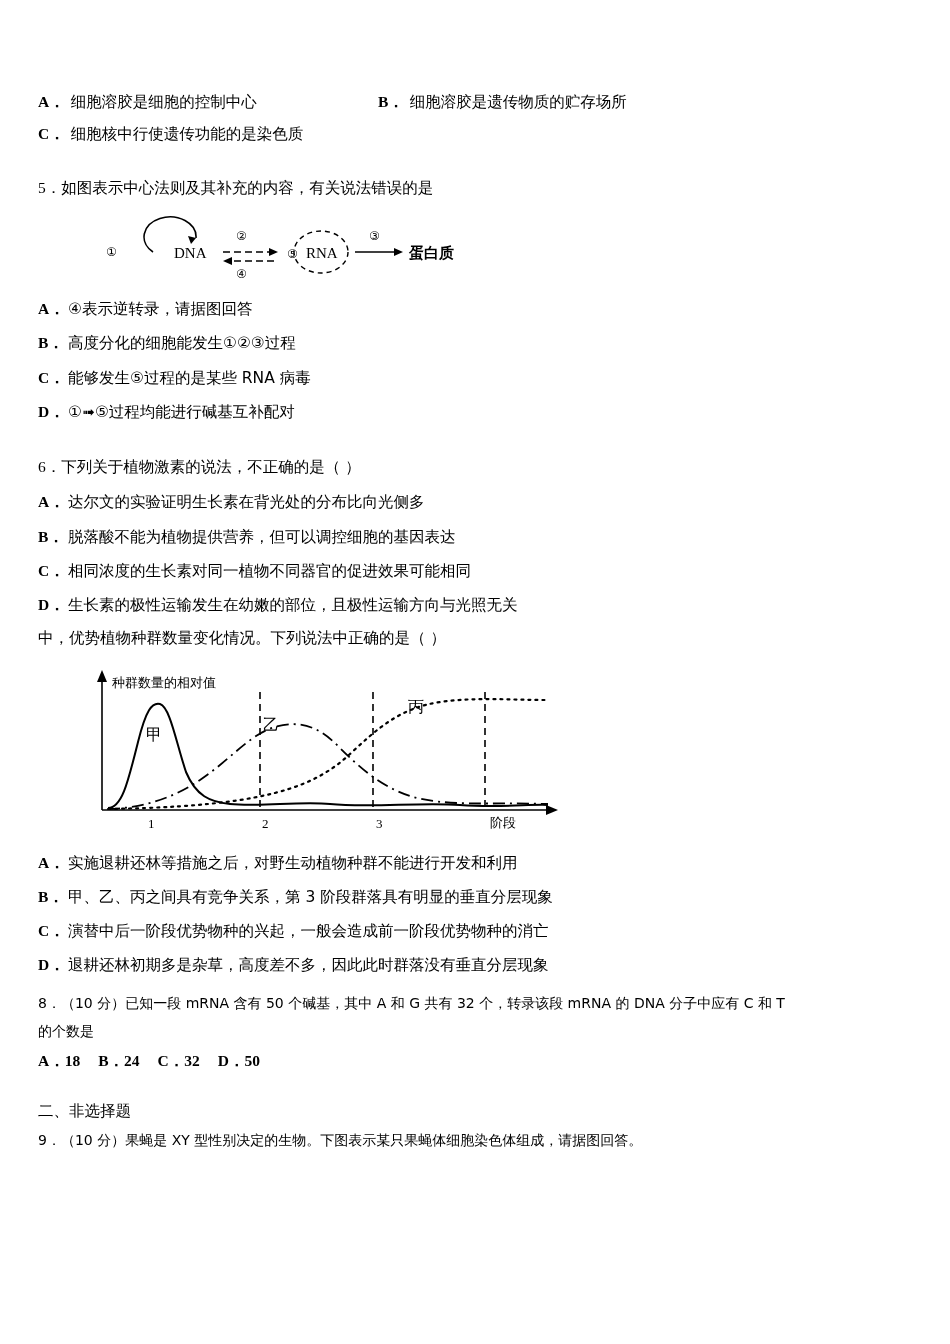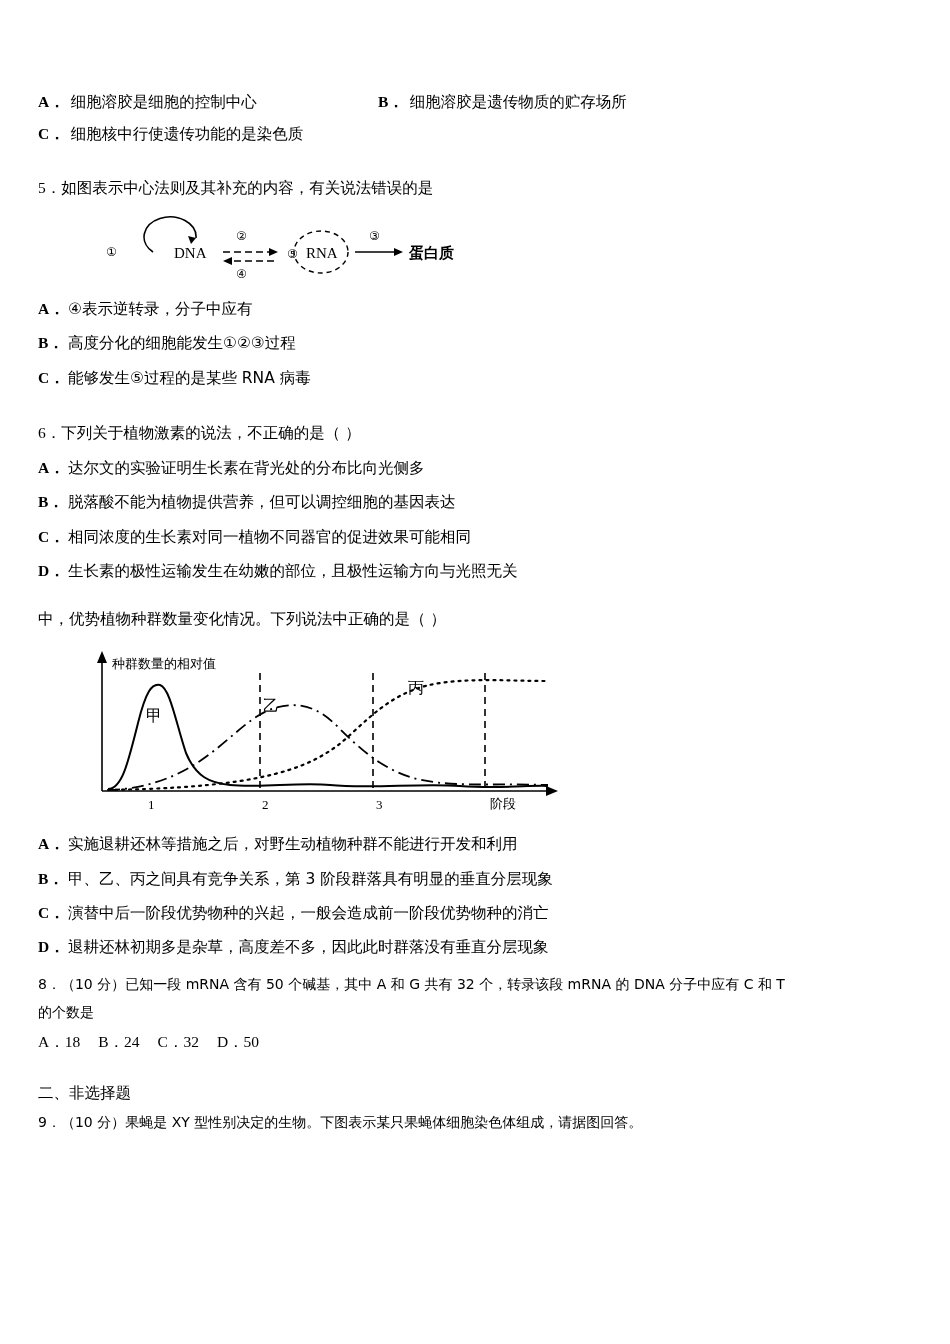--- a/index.html
+++ b/index.html
@@ -77,21 +77,21 @@
     width: 520px;
     height: 180px;
   }
   .sec-title {
     font-size: 15.5px;
     line-height: 2.0;
     margin-top: 10px;
   }
   .tight { line-height: 1.85; }
   .q8line { font-size: 14px; line-height: 2.0; }
-  .abcd-inline { font-size: 15.5px; font-weight: normal; font-family: "Liberation Serif", serif; line-height: 2.1; }
+  .abcd-inline { font-size: 15.5px; font-weight: bold; font-family: "Liberation Serif", serif; line-height: 2.1; }
   .abcd-inline span.sp { display:inline-block; width: 18px; }
 </style>
 </head>
 <body>
 
 <div class="page">
   <div class="content">
 
     <div class="opt-row">
       <div class="opt-col-a">
@@ -133,36 +133,37 @@
         <text x="228" y="44" font-size="15" font-family="Liberation Serif, serif">RNA</text>
 
         <line x1="277" y1="38" x2="320" y2="38" stroke="#000" stroke-width="1.4"></line>
         <polygon points="325,38 316,34 316,42" fill="#000"></polygon>
         <text x="291" y="26" font-size="12" font-family="DejaVu Sans, sans-serif">③</text>
         <text x="331" y="44" font-size="15" font-weight="bold" font-family="DejaVu Sans, sans-serif">蛋白质</text>
       </svg>
     </div>
 
     <div class="opt-block">
-      <div class="opt-item"><span class="lbl">A．</span><span>④表示逆转录，分子中应有</span></div>
+      <div class="opt-item"><span class="lbl">A．</span><span>④表示逆转录，请据图回答</span></div>
       <div class="opt-item"><span class="lbl">B．</span><span>高度分化的细胞能发生①②③过程</span></div>
       <div class="opt-item"><span class="lbl">C．</span><span>能够发生⑤过程的是某些 RNA 病毒</span></div>
+      <div class="opt-item"><span class="lbl">D．</span><span>①➟⑤过程均能进行碱基互补配对</span></div>
     </div>
 
     <div class="stem">
       <span class="num">6．</span><span>下列关于植物激素的说法，不正确的是（      ）</span>
     </div>
     <div class="opt-block">
       <div class="opt-item"><span class="lbl">A．</span><span>达尔文的实验证明生长素在背光处的分布比向光侧多</span></div>
       <div class="opt-item"><span class="lbl">B．</span><span>脱落酸不能为植物提供营养，但可以调控细胞的基因表达</span></div>
       <div class="opt-item"><span class="lbl">C．</span><span>相同浓度的生长素对同一植物不同器官的促进效果可能相同</span></div>
       <div class="opt-item"><span class="lbl">D．</span><span>生长素的极性运输发生在幼嫩的部位，且极性运输方向与光照无关</span></div>
     </div>
 
-    <div class="stem" style="margin-top:16px">
+    <div class="stem" style="margin-top:0">
       <span>中，优势植物种群数量变化情况。下列说法中正确的是（   ）</span>
     </div>
 
     <div class="fig-chart">
       <svg width="520" height="180" viewBox="0 0 520 180">
 
         <line x1="42" y1="18" x2="42" y2="148" stroke="#000" stroke-width="1.6"></line>
         <polygon points="42,8 37,20 47,20" fill="#000"></polygon>
 
         <line x1="42" y1="148" x2="488" y2="148" stroke="#000" stroke-width="1.6"></line>

